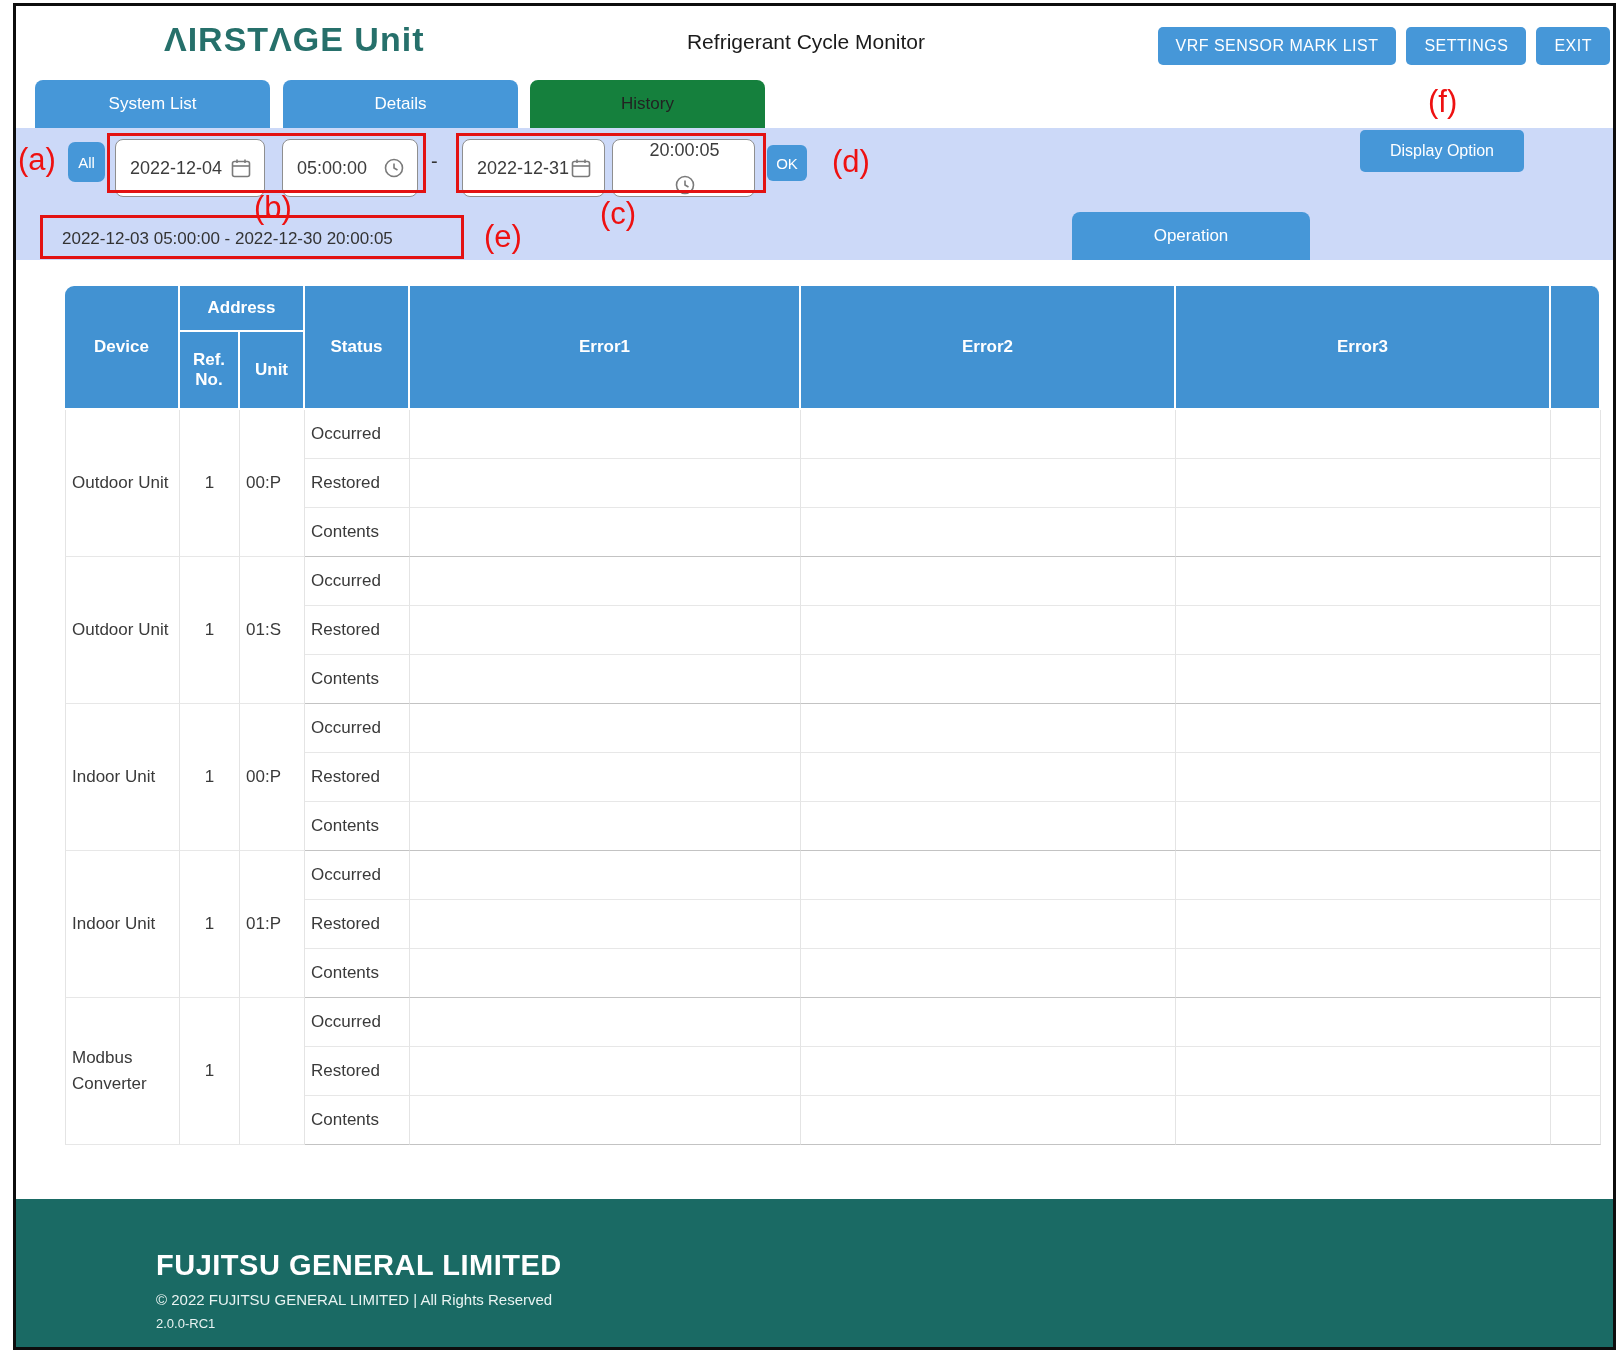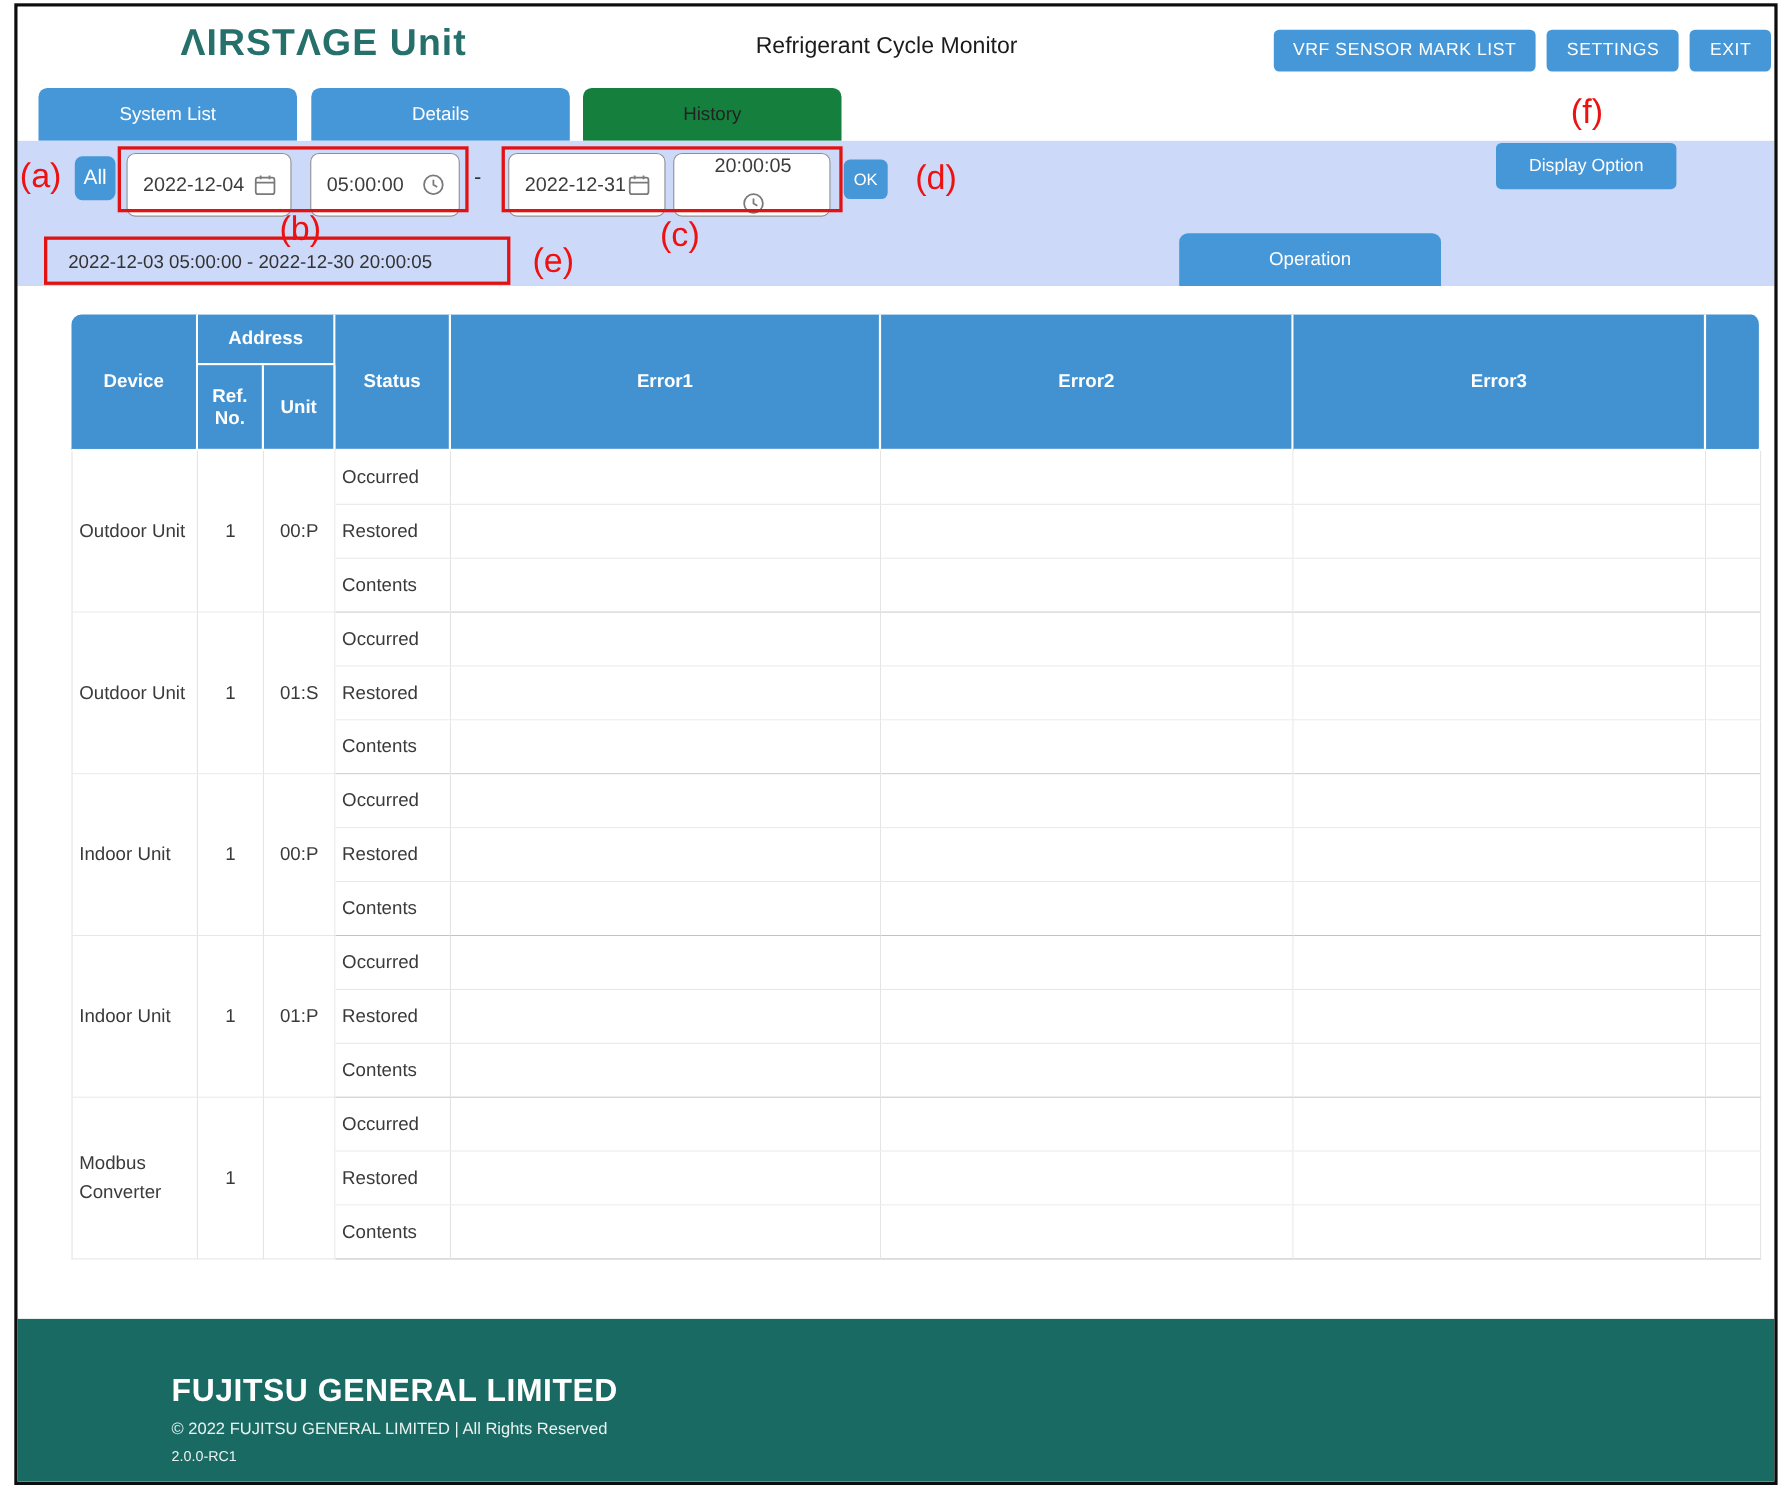--- a/index.html
+++ b/index.html
@@ -47,21 +47,21 @@
     background:#4697d8; color:#fff; font-size:17px;
     font-family:"Liberation Sans", sans-serif; cursor:pointer;
   }
   .nav-tab.active { background:#15803d; color:#222; }
 
   
   .filter-bar { position:relative; height:132px; background:#ccd9f8; flex:0 0 auto; }
   .all-btn {
     position:absolute; left:52px; top:14px; width:37px; height:40px;
     background:#4697d8; color:#fff; border:none; border-radius:7px;
-    font-size:19px; font-family:"Liberation Sans", sans-serif; cursor:pointer;
+    font-size:15px; font-family:"Liberation Sans", sans-serif; cursor:pointer;
   }
   .picker {
     position:absolute; top:11px; height:58px;
     background:#fff; border:1px solid #8f8f8f; border-radius:8px;
     display:flex; align-items:center; justify-content:space-between;
     padding:0 12px 0 14px; color:#3c3c3c; font-size:18px; cursor:text;
   }
   .picker .ico { display:flex; align-items:center; cursor:pointer; }
   #date-start { left:99px;  width:150px; }
   #time-start { left:266px; width:136px; }
@@ -106,21 +106,21 @@
   th.h-row1 { height:45px; }
   th.h-tall { height:124px; }
   th.h-sub  { height:77px; }
   table.history td {
     background:#fff; height:49px;
     border-right:1px solid #e4e4e4; border-bottom:1px solid #e7e7e7;
     padding:0 6px; vertical-align:middle;
   }
   td.c-device { border-left:1px solid #e4e4e4; padding-left:12px; line-height:1.55; }
   td.c-ref    { text-align:center; }
-  td.c-unit   { text-align:center; }
+  td.c-unit   { }
   td.c-status { padding-left:12px; }
   td.c-span   { border-bottom:1px solid #c3c3c3; }
   tr.group-end td { border-bottom:1px solid #c3c3c3; }
 
   
   .app-footer { flex:1 1 auto; background:#1a6a64; color:#fff; padding:50px 0 0 140px; }
   .footer-brand { font-size:29px; font-weight:700; letter-spacing:.5px; }
   .footer-copy  { font-size:15px; margin-top:9px; color:#e9f3f2; }
   .footer-ver   { font-size:13px; margin-top:8px; color:#e9f3f2; }
 

